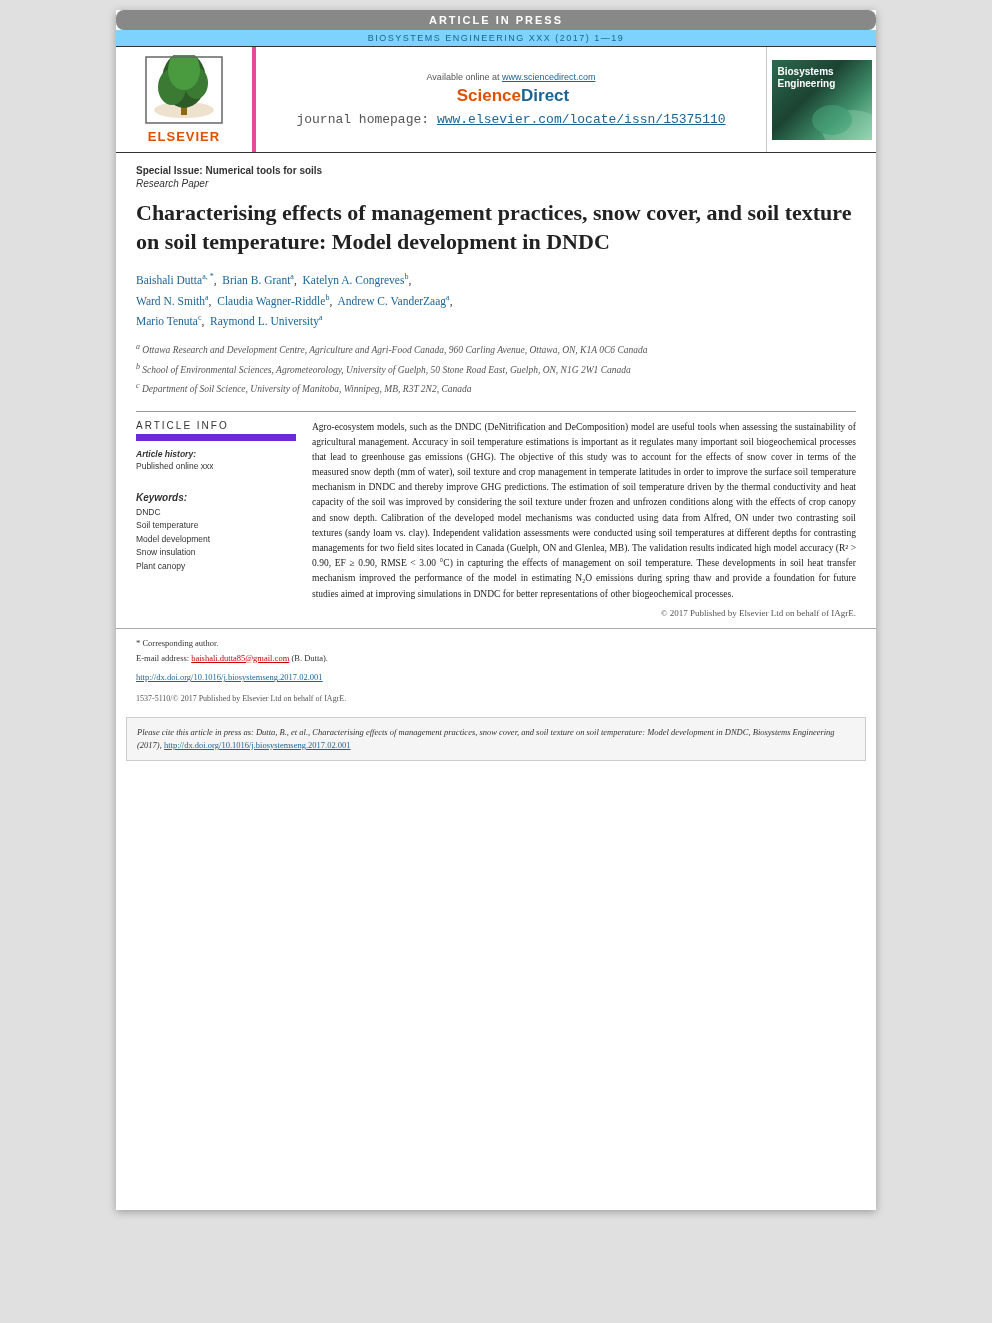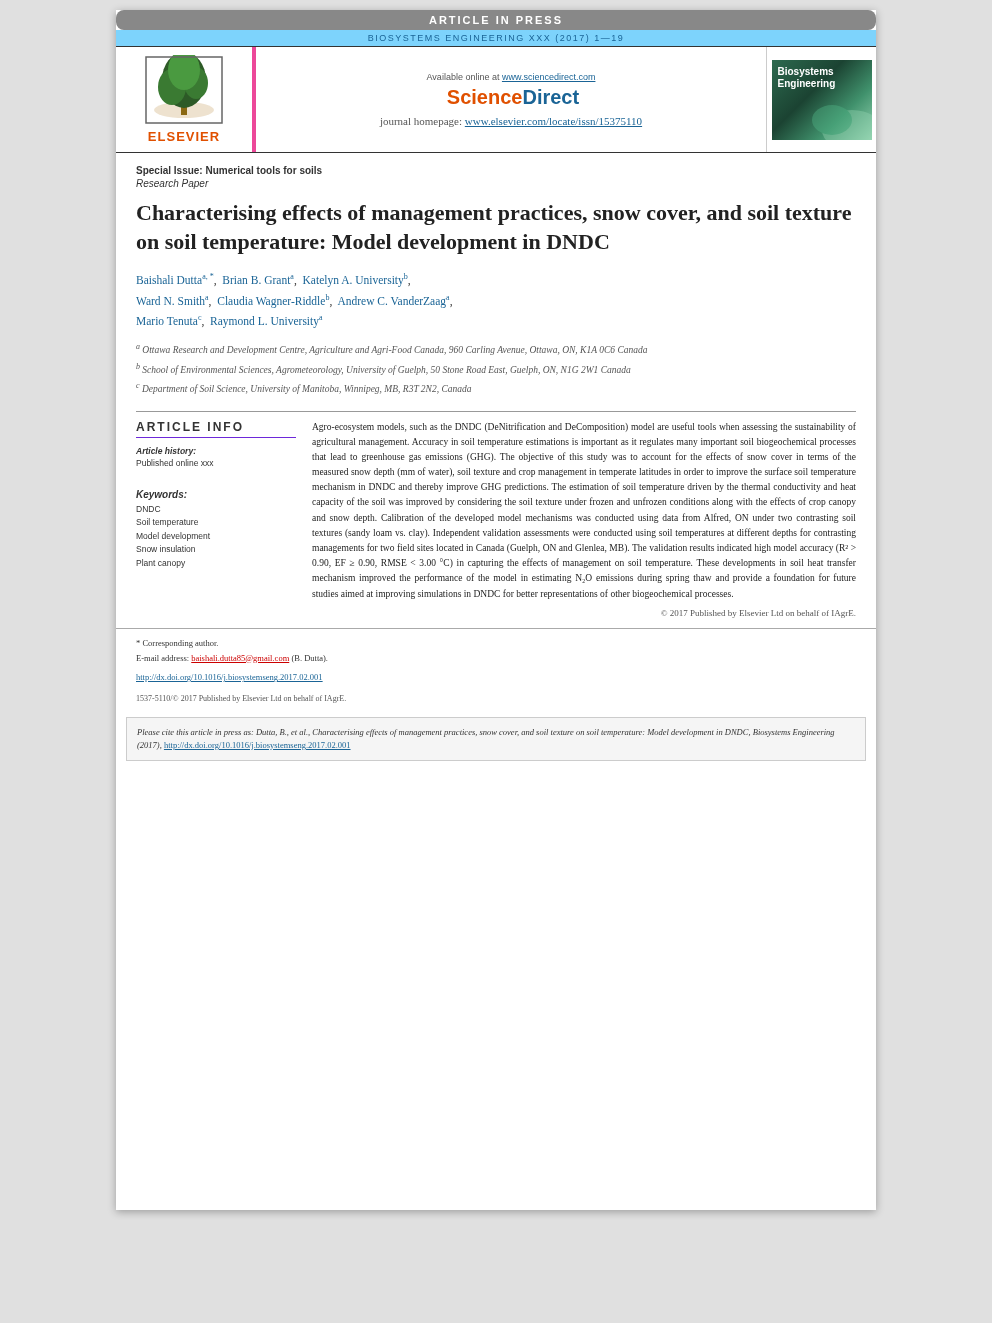--- a/index.html
+++ b/index.html
@@ -87,29 +87,29 @@
       margin-bottom: 2px;
     }
     .sciencedirect-link {
       color: #1a6496;
       font-family: Arial, sans-serif;
       font-size: 9px;
       text-decoration: underline;
     }
     .sciencedirect-brand {
       font-family: Arial, sans-serif;
-      font-size: 20px;
+      font-size: 17px;
       font-weight: bold;
       margin: 2px 0 6px 4px;
     }
     .sd-science { color: #e05000; }
     .sd-direct { color: #1a6496; }
     .journal-homepage {
-      font-family: Liberation Serif, serif;
-      font-size: 11px;
+      font-family: Liberation Mono, monospace;
+      font-size: 13px;
       color: #555;
     }
     .journal-homepage-link {
       color: #1a6496;
       text-decoration: underline;
     }
     .biosystems-logo-area {
       width: 110px;
       min-width: 110px;
       border-left: 1px solid #ccc;
@@ -210,25 +210,25 @@
     }
     .left-col {
       width: 160px;
       min-width: 160px;
     }
     .right-col {
       flex: 1;
     }
     .article-info-title {
       font-family: Arial, sans-serif;
-      font-size: 12px;
+      font-size: 10px;
       letter-spacing: 2px;
-      font-weight: bold;
-      color: #333;
-      border-bottom: 1px solid #6d28d9;
+      font-weight: normal;
+      color: #333;
+      border-bottom: 7px solid #6d28d9;
       padding-bottom: 3px;
       margin-bottom: 8px;
     }
     .info-section-label {
       font-family: Arial, sans-serif;
       font-size: 8.5px;
       font-style: italic;
       color: #333;
       margin-bottom: 2px;
       font-weight: bold;
@@ -370,21 +370,21 @@
   <div class="main-content">
 
     <div class="special-issue">Special Issue: Numerical tools for soils</div>
     <div class="paper-type">Research Paper</div>
 
     <div class="article-title">Characterising effects of management practices, snow cover, and soil texture on soil temperature: Model development in DNDC</div>
 
     <div class="authors-line">
       <span class="author-link">Baishali Dutta</span><span class="author-super">a, *</span>,&nbsp;
       <span class="author-link">Brian B. Grant</span><span class="author-super">a</span>,&nbsp;
-      <span class="author-link">Katelyn A. University</span><span class="author-super">b</span>,<br>
+      <span class="author-link">Katelyn A. Congreves</span><span class="author-super">b</span>,<br>
       <span class="author-link">Ward N. Smith</span><span class="author-super">a</span>,&nbsp;
       <span class="author-link">Claudia Wagner-Riddle</span><span class="author-super">b</span>,&nbsp;
       <span class="author-link">Andrew C. VanderZaag</span><span class="author-super">a</span>,<br>
       <span class="author-link">Mario Tenuta</span><span class="author-super">c</span>,&nbsp;
       <span class="author-link">Raymond L. University</span><span class="author-super">a</span>
     </div>
 
     <div class="affil-section">
       <div class="affil-row">
         <sup>a</sup> Ottawa Research and Development Centre, Agriculture and Agri-Food Canada, 960 Carling Avenue, Ottawa, ON, K1A 0C6 Canada

